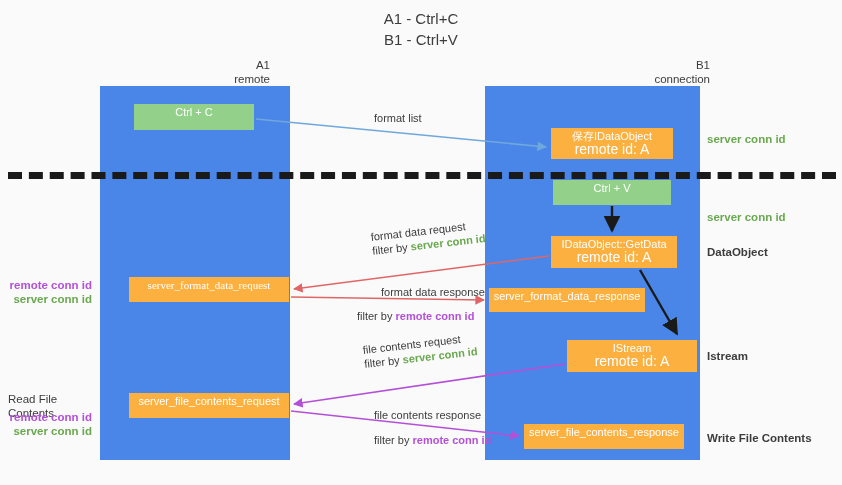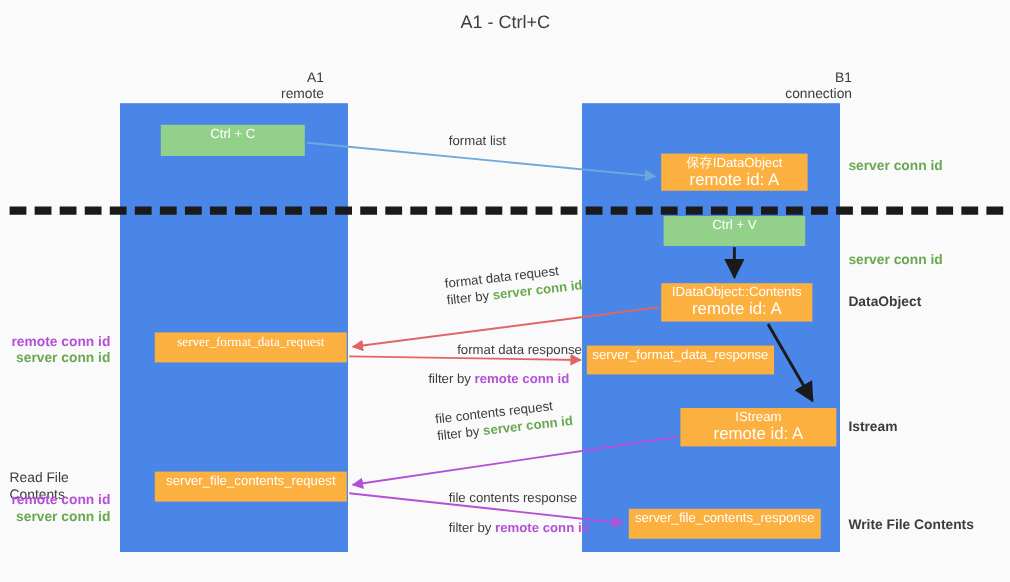--- a/index.html
+++ b/index.html
@@ -91,20 +91,21 @@
 
   svg#wires{position:absolute;left:0;top:0;width:842px;height:485px;overflow:visible;}
 </style>
 </head>
 <body>
 
 <div id="stage">
 
   <div class="abs" id="title">
     <div>A1 - Ctrl+C</div>
+    <div>B1 - Ctrl+V</div>
   </div>
 
   <div class="abs lane-head" id="head-a">
     <div>A1</div>
     <div>remote</div>
   </div>
   <div class="abs lane-head" id="head-b">
     <div>B1</div>
     <div>connection</div>
   </div>
@@ -152,21 +153,21 @@
   <div class="abs node orange" id="n-idataobject">
     <span>保存IDataObject</span>
     <span class="l2">remote id: A</span>
   </div>
 
   <div class="abs node green" id="n-ctrlv">
     <span>Ctrl + V</span>
   </div>
 
   <div class="abs node orange" id="n-getdata">
-    <span>IDataObject::Contents</span>
+    <span>IDataObject::GetData</span>
     <span class="l2">remote id: A</span>
   </div>
 
   <div class="abs node orange" id="n-sfdreq">
     <span>server_format_data_request</span>
   </div>
 
   <div class="abs node orange" id="n-sfdresp">
     <span>server_format_data_response</span>
   </div>

